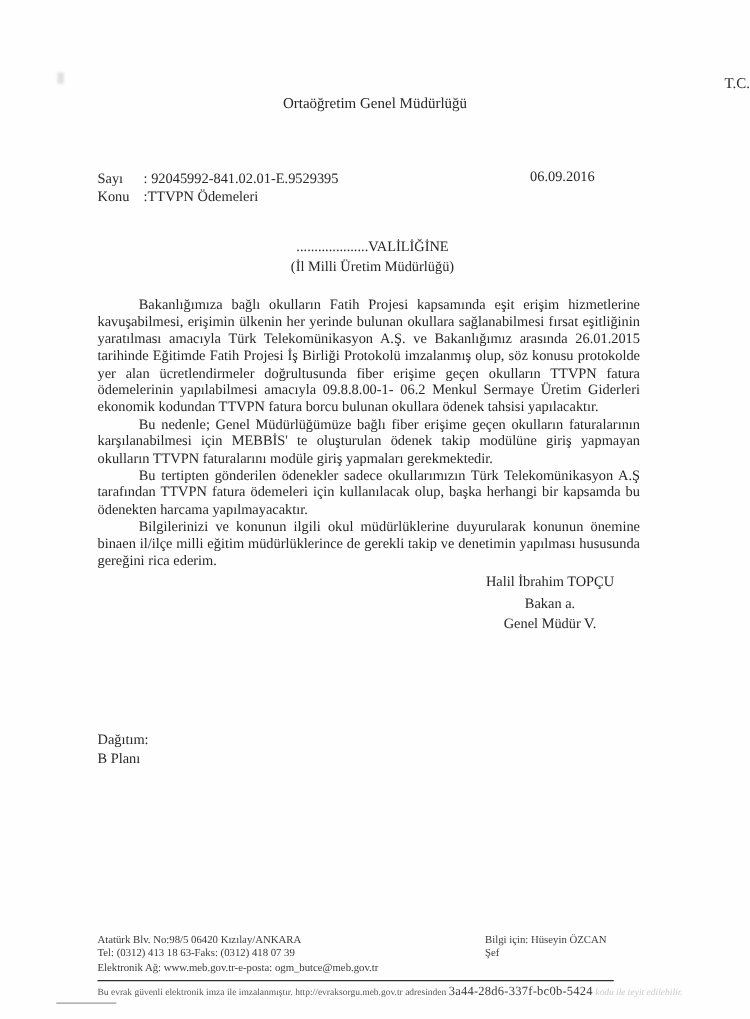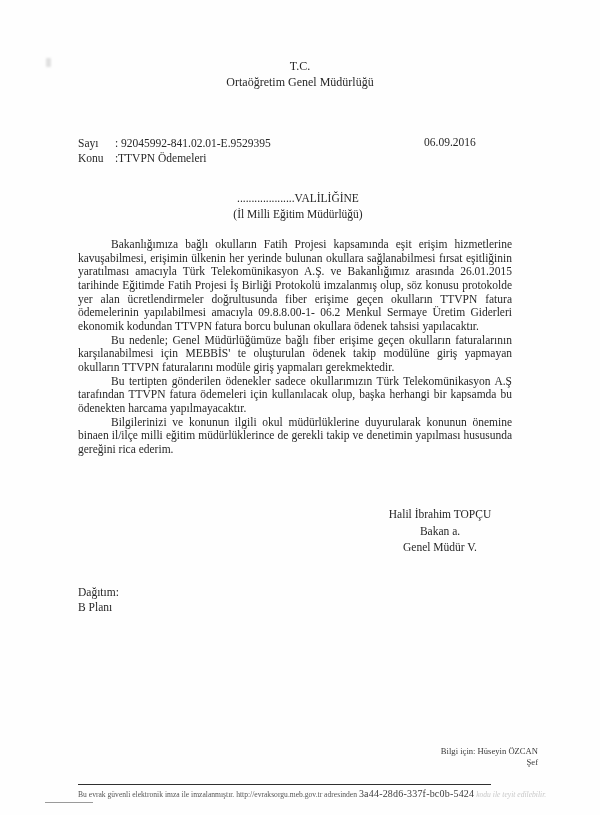--- a/index.html
+++ b/index.html
@@ -21,21 +21,21 @@
     opacity: 0.45;
     filter: blur(1px);
   }
   .header {
     position: absolute;
     left: 0; top: 58px;
     width: 600px;
     text-align: center;
     line-height: 16px;
   }
-  .header .tc        { font-size: 12px; }
+  .header .tc        { font-size: 12px; text-align: right; }
   .header .ministry  { font-size: 13px; letter-spacing: 0.4px; }
   .header .directorate { font-size: 12px; }
   .refblock {
     position: absolute;
     left: 78px; top: 136px;
     font-size: 11.5px;
     line-height: 15px;
   }
   .refblock .label { display: inline-block; width: 34px; }
   .doc-date {
@@ -58,21 +58,21 @@
     font-size: 11.5px;
     line-height: 13.65px;
     text-align: justify;
   }
   .body-text p {
     margin: 0;
     text-indent: 33px;
   }
   .signature {
     position: absolute;
-    left: 340px; top: 506px;
+    left: 340px; top: 458px;
     width: 200px;
     text-align: center;
     font-size: 11.5px;
     line-height: 16.5px;
     font-family: Liberation Serif, serif;
   }
   .distribution {
     position: absolute;
     left: 78px; top: 585px;
     font-size: 11.5px;
@@ -82,21 +82,21 @@
     position: absolute;
     left: 78px; top: 746px;
     font-size: 8.6px;
     line-height: 11.4px;
     color: #3a3a3a;
   }
   .footer-right {
     position: absolute;
     left: 388px; top: 746px;
     width: 150px;
-    text-align: right;
+    text-align: left;
     font-size: 8.6px;
     line-height: 11.4px;
     color: #3a3a3a;
   }
   .footer-rule {
     position: absolute;
     left: 78px; top: 784px;
     width: 413px;
     border-top: 1.6px solid #2f2f2f;
   }
@@ -145,41 +145,46 @@
     <div>
       <span class="label">Konu</span>
       <span>:TTVPN Ödemeleri</span>
     </div>
   </div>
 
   <div class="doc-date">06.09.2016</div>
 
   <div class="addressee">
     <div>....................VALİLİĞİNE</div>
-    <div>(İl Milli Eğitim Müdürlüğü)</div>
+    <div>(İl Milli Üretim Müdürlüğü)</div>
   </div>
 
   <div class="body-text">
     <p>Bakanlığımıza bağlı okulların Fatih Projesi kapsamında eşit erişim hizmetlerine kavuşabilmesi, erişimin ülkenin her yerinde bulunan okullara sağlanabilmesi fırsat eşitliğinin yaratılması amacıyla Türk Telekomünikasyon A.Ş. ve Bakanlığımız arasında 26.01.2015 tarihinde Eğitimde Fatih Projesi İş Birliği Protokolü imzalanmış olup, söz konusu protokolde yer alan ücretlendirmeler doğrultusunda fiber erişime geçen okulların TTVPN fatura ödemelerinin yapılabilmesi amacıyla 09.8.8.00-1- 06.2 Menkul Sermaye Üretim Giderleri ekonomik kodundan TTVPN fatura  borcu bulunan okullara ödenek tahsisi yapılacaktır.</p>
     <p>Bu nedenle; Genel Müdürlüğümüze bağlı fiber erişime geçen okulların faturalarının karşılanabilmesi için MEBBİS' te oluşturulan ödenek takip modülüne giriş yapmayan okulların TTVPN faturalarını  modüle giriş yapmaları gerekmektedir.</p>
     <p>Bu tertipten  gönderilen ödenekler sadece okullarımızın Türk Telekomünikasyon A.Ş tarafından TTVPN fatura ödemeleri için kullanılacak olup, başka herhangi bir kapsamda bu ödenekten harcama yapılmayacaktır.</p>
     <p>Bilgilerinizi ve konunun ilgili okul müdürlüklerine duyurularak konunun önemine binaen il/ilçe milli eğitim müdürlüklerince de  gerekli takip ve denetimin yapılması hususunda gereğini rica ederim.</p>
   </div>
 
   <div class="signature">
     <div>Halil İbrahim TOPÇU</div>
     <div>Bakan a.</div>
     <div>Genel Müdür V.</div>
   </div>
 
   <div class="distribution">
     <div>Dağıtım:</div>
     <div>B Planı</div>
   </div>
 
+  <div class="footer-left">
+    <div>Atatürk Blv. No:98/5  06420 Kızılay/ANKARA</div>
+    <div>Tel: (0312) 413 18 63-Faks: (0312) 418 07 39</div>
+    <div>Elektronik Ağ: www.meb.gov.tr-e-posta: ogm_butce@meb.gov.tr</div>
+  </div>
 
   <div class="footer-right">
     <div>Bilgi için: Hüseyin ÖZCAN</div>
     <div>Şef</div>
   </div>
 
   <div class="footer-rule"></div>
 
   <div class="verification">
     <span>Bu evrak güvenli elektronik imza ile imzalanmıştır. http://evraksorgu.meb.gov.tr adresinden</span>

